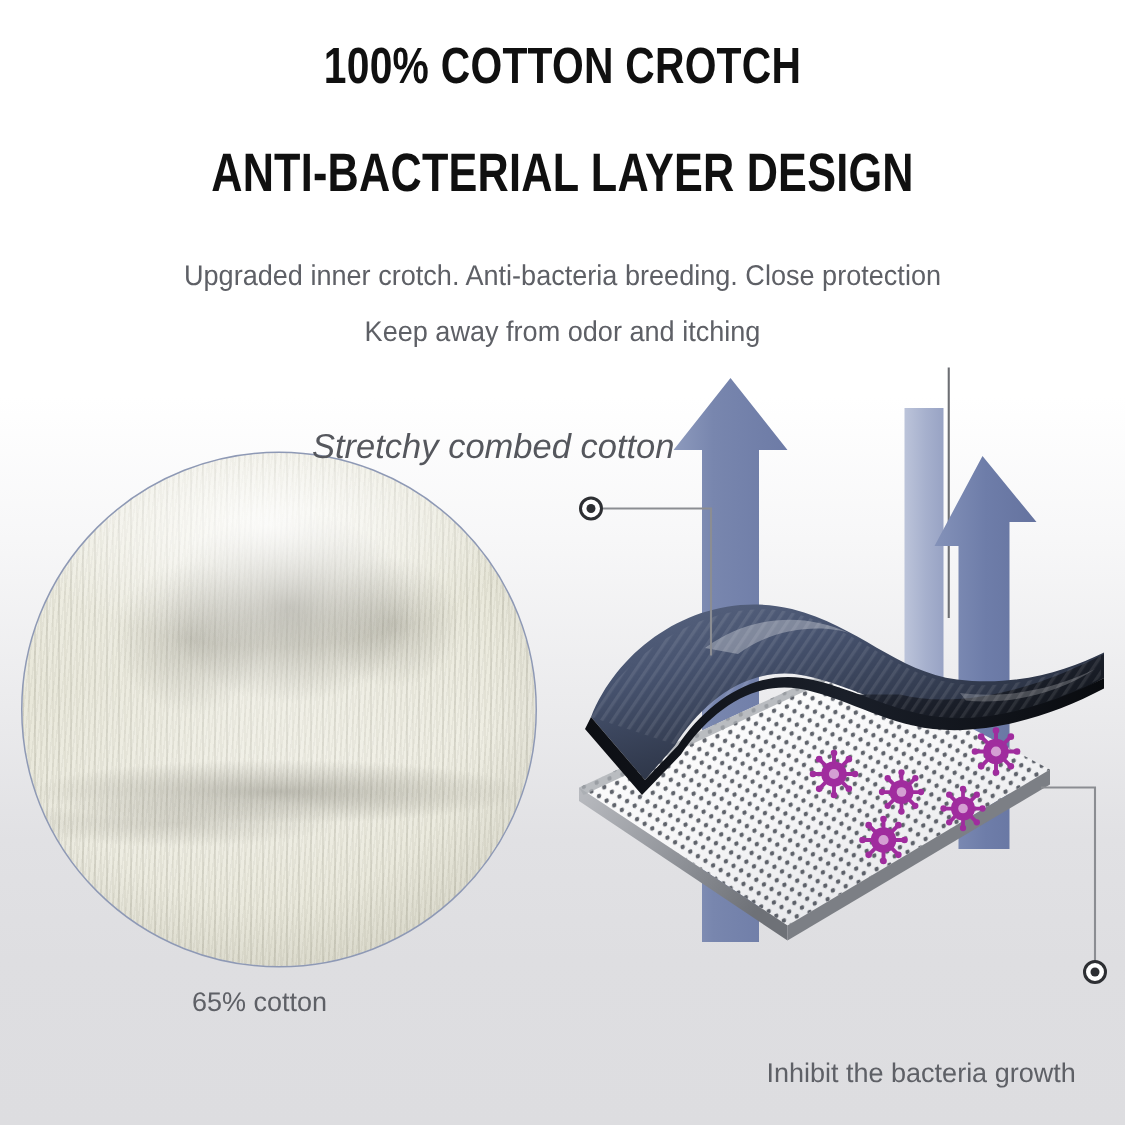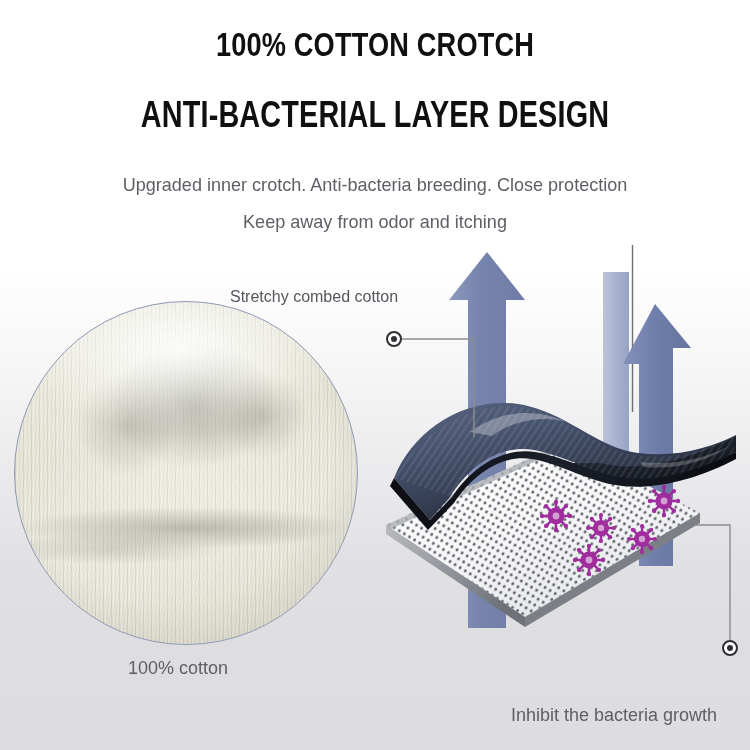--- a/index.html
+++ b/index.html
@@ -133,26 +133,27 @@
     top: 657px;
   }
   #caption-bacteria {
     left: 511px;
     top: 672px;
     margin-top: 32px;
   }
 
   #label-stretchy {
     position: absolute;
-    left: 230px;
+    left: 208px;
     top: 285px;
     color: #55575d;
-    font-size: 16px;
+    font-size: 23px;
     line-height: 24px;
     white-space: nowrap;
+    font-style: italic;
   }
 
   
   #diagram {
     position: absolute;
     left: 0;
     top: 0;
     width: 750px;
     height: 750px;
   }
@@ -192,21 +193,21 @@
   <div class="headline" id="headline-2">ANTI-BACTERIAL LAYER DESIGN</div>
 
   <div class="subline" id="subline-1">Upgraded inner crotch. Anti-bacteria breeding. Close protection</div>
 
   <div class="subline" id="subline-2">Keep away from odor and itching</div>
 
   <div id="cotton-circle">
     <div class="rim-shade"></div>
   </div>
 
-  <div class="caption" id="caption-cotton">100% cotton</div>
+  <div class="caption" id="caption-cotton">65% cotton</div>
 
   <div id="diagram">
     <svg width="750" height="750" viewBox="0 0 750 750" xmlns="http://www.w3.org/2000/svg">
       <defs>
         <linearGradient id="arrowGradA" x1="0" y1="0" x2="1" y2="0">
           <stop offset="0%" stop-color="#8d9abd"></stop>
           <stop offset="35%" stop-color="#7886ae"></stop>
           <stop offset="100%" stop-color="#6d7ba6"></stop>
         </linearGradient>
         <linearGradient id="arrowGradB" x1="0" y1="0" x2="1" y2="0">

